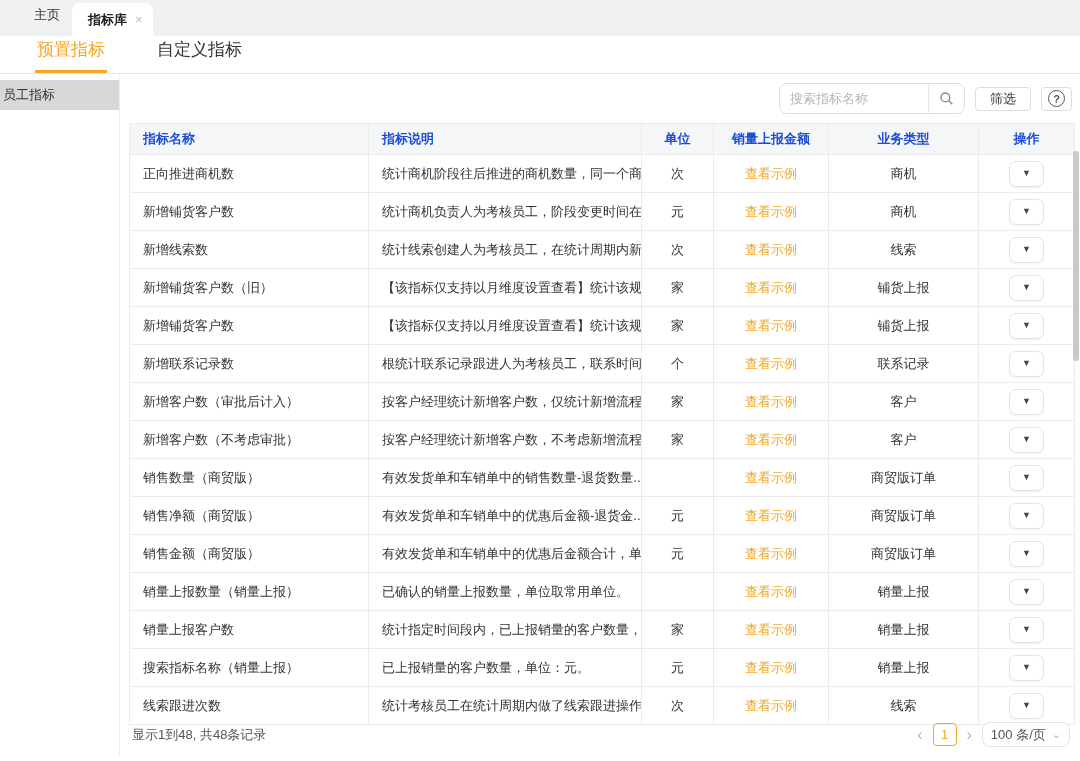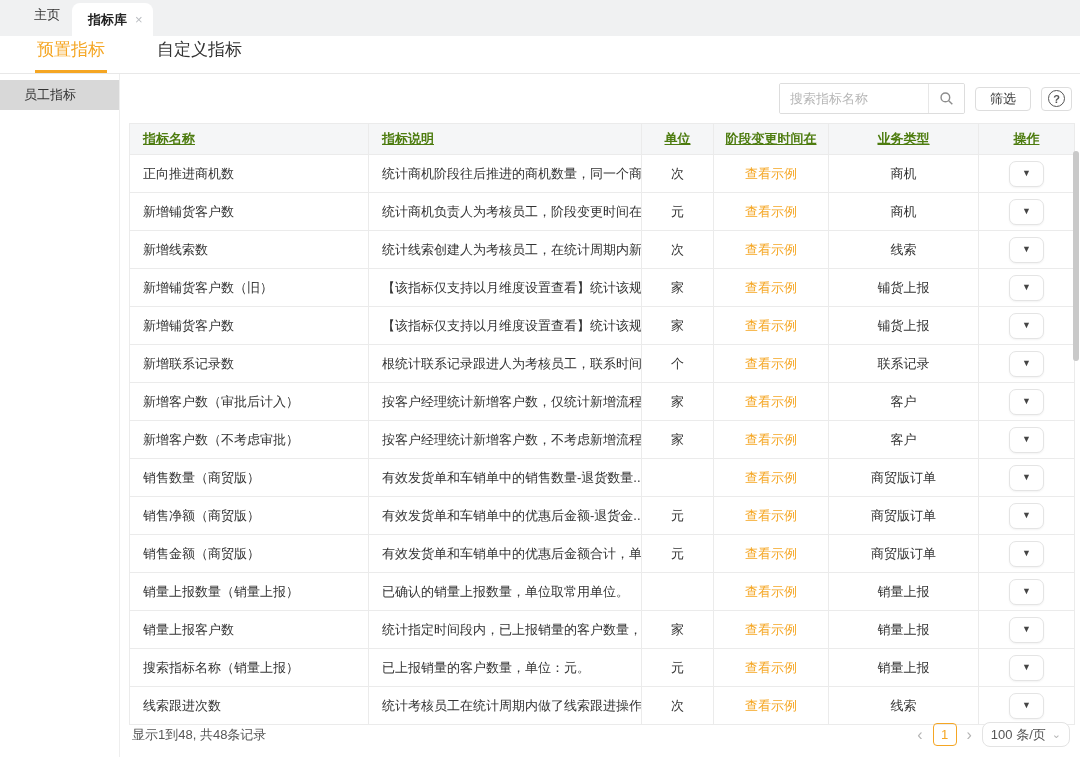--- a/index.html
+++ b/index.html
@@ -18,43 +18,43 @@
 
   
   .subtabs { height:38px; border-bottom:1px solid #e8e8e8; display:flex; align-items:flex-end; padding-left:35px; flex:0 0 auto; }
   .subtab { font-size:17px; color:#333; margin-right:48px; padding:0 2px 9px 2px; border-bottom:3px solid transparent; cursor:pointer; }
   .subtab.active { color:#f5a623; border-bottom-color:#f5a623; }
 
   .body-row { flex:1; display:flex; min-height:0; }
 
   
   .sidebar { width:120px; flex:0 0 auto; border-right:1px solid #eeeeee; padding-top:6px; }
-  .side-item { height:30px; line-height:30px; padding-left:24px; font-size:13px; color:#333; cursor:pointer; }
+  .side-item { height:30px; line-height:30px; padding-left:3px; font-size:13px; color:#333; cursor:pointer; }
   .side-item.selected { background:#d8d8d8; }
 
   
   .content { flex:1; position:relative; display:flex; flex-direction:column; min-width:0; }
 
   .toolbar { display:flex; justify-content:flex-end; align-items:center; gap:10px; padding:9px 8px 9px 0; flex:0 0 auto; }
-  .search-box { display:flex; align-items:stretch; border:1px solid #ddd; border-radius:2px; height:31px; overflow:hidden; background:#fff; }
+  .search-box { display:flex; align-items:stretch; border:1px solid #ddd; border-radius:8px; height:31px; overflow:hidden; background:#fff; }
   .search-box input { border:none; outline:none; width:148px; padding:0 10px; font-size:13px; color:#333;
     font-family:inherit; }
   .search-box input::placeholder { color:#b6b6b6; }
   .search-btn { width:36px; display:flex; align-items:center; justify-content:center; border-left:1px solid #e7e7e7; cursor:pointer; background:#fff; }
   .btn { height:24px; background:#fff; border:1px solid #ddd; border-radius:4px; font-size:13px; color:#333;
     padding:0 14px; cursor:pointer; font-family:inherit; }
   .icon-btn { width:31px; padding:0; display:flex; align-items:center; justify-content:center; }
   .help-circle { width:17px; height:17px; border:1.4px solid #555; border-radius:50%; font-size:11px; color:#555;
     display:flex; align-items:center; justify-content:center; font-weight:bold; }
 
   
   .tbl-wrap { margin:0 6px 0 9px; flex:1; min-height:0; }
   table { width:100%; border-collapse:collapse; table-layout:fixed; }
   th,td { border:1px solid #ebebeb; font-size:13px; }
-  th { background:#f5f6f7; height:31px; color:#4d7c0f; font-weight:bold; text-align:center;text-decoration:underline; }
+  th { background:#f5f6f7; height:31px; color:#1d4ed8; font-weight:bold; text-align:center; }
   td { height:38px; color:#333; text-align:center; background:#fff; }
   th.c-name, td.c-name, th.c-desc, td.c-desc { text-align:left; padding-left:13px; padding-right:8px; }
   td.c-desc { white-space:nowrap; overflow:hidden; }
   .col-name{width:239px} .col-desc{width:273px} .col-unit{width:72px} .col-ex{width:115px} .col-type{width:150px} .col-op{width:96px}
   .ex-link { color:#f5a623; cursor:pointer; text-decoration:none; }
   .dd-btn { width:35px; height:26px; background:#fff; border:1px solid #e4e4e4; border-radius:7px;
     box-shadow:0 1px 2px rgba(0,0,0,0.05); cursor:pointer; display:inline-flex; align-items:center; justify-content:center; }
   .caret { font-size:9px; color:#444; line-height:1; }
 
   
@@ -119,21 +119,21 @@
               <col class="col-unit">
             <col class="col-ex">
               <col class="col-type">
               <col class="col-op">
           </colgroup>
           <thead>
             <tr>
               <th class="c-name">指标名称</th>
               <th class="c-desc">指标说明</th>
               <th>单位</th>
-              <th>阶段变更时间在</th>
+              <th>销量上报金额</th>
               <th>业务类型</th>
               <th>操作</th>
             </tr>
           </thead>
           <tbody id="rows">
           <tr>
             <td class="c-name">正向推进商机数</td>
             <td class="c-desc">统计商机阶段往后推进的商机数量，同一个商...</td>
             <td>次</td>
             <td><a class="ex-link">查看示例</a></td>

